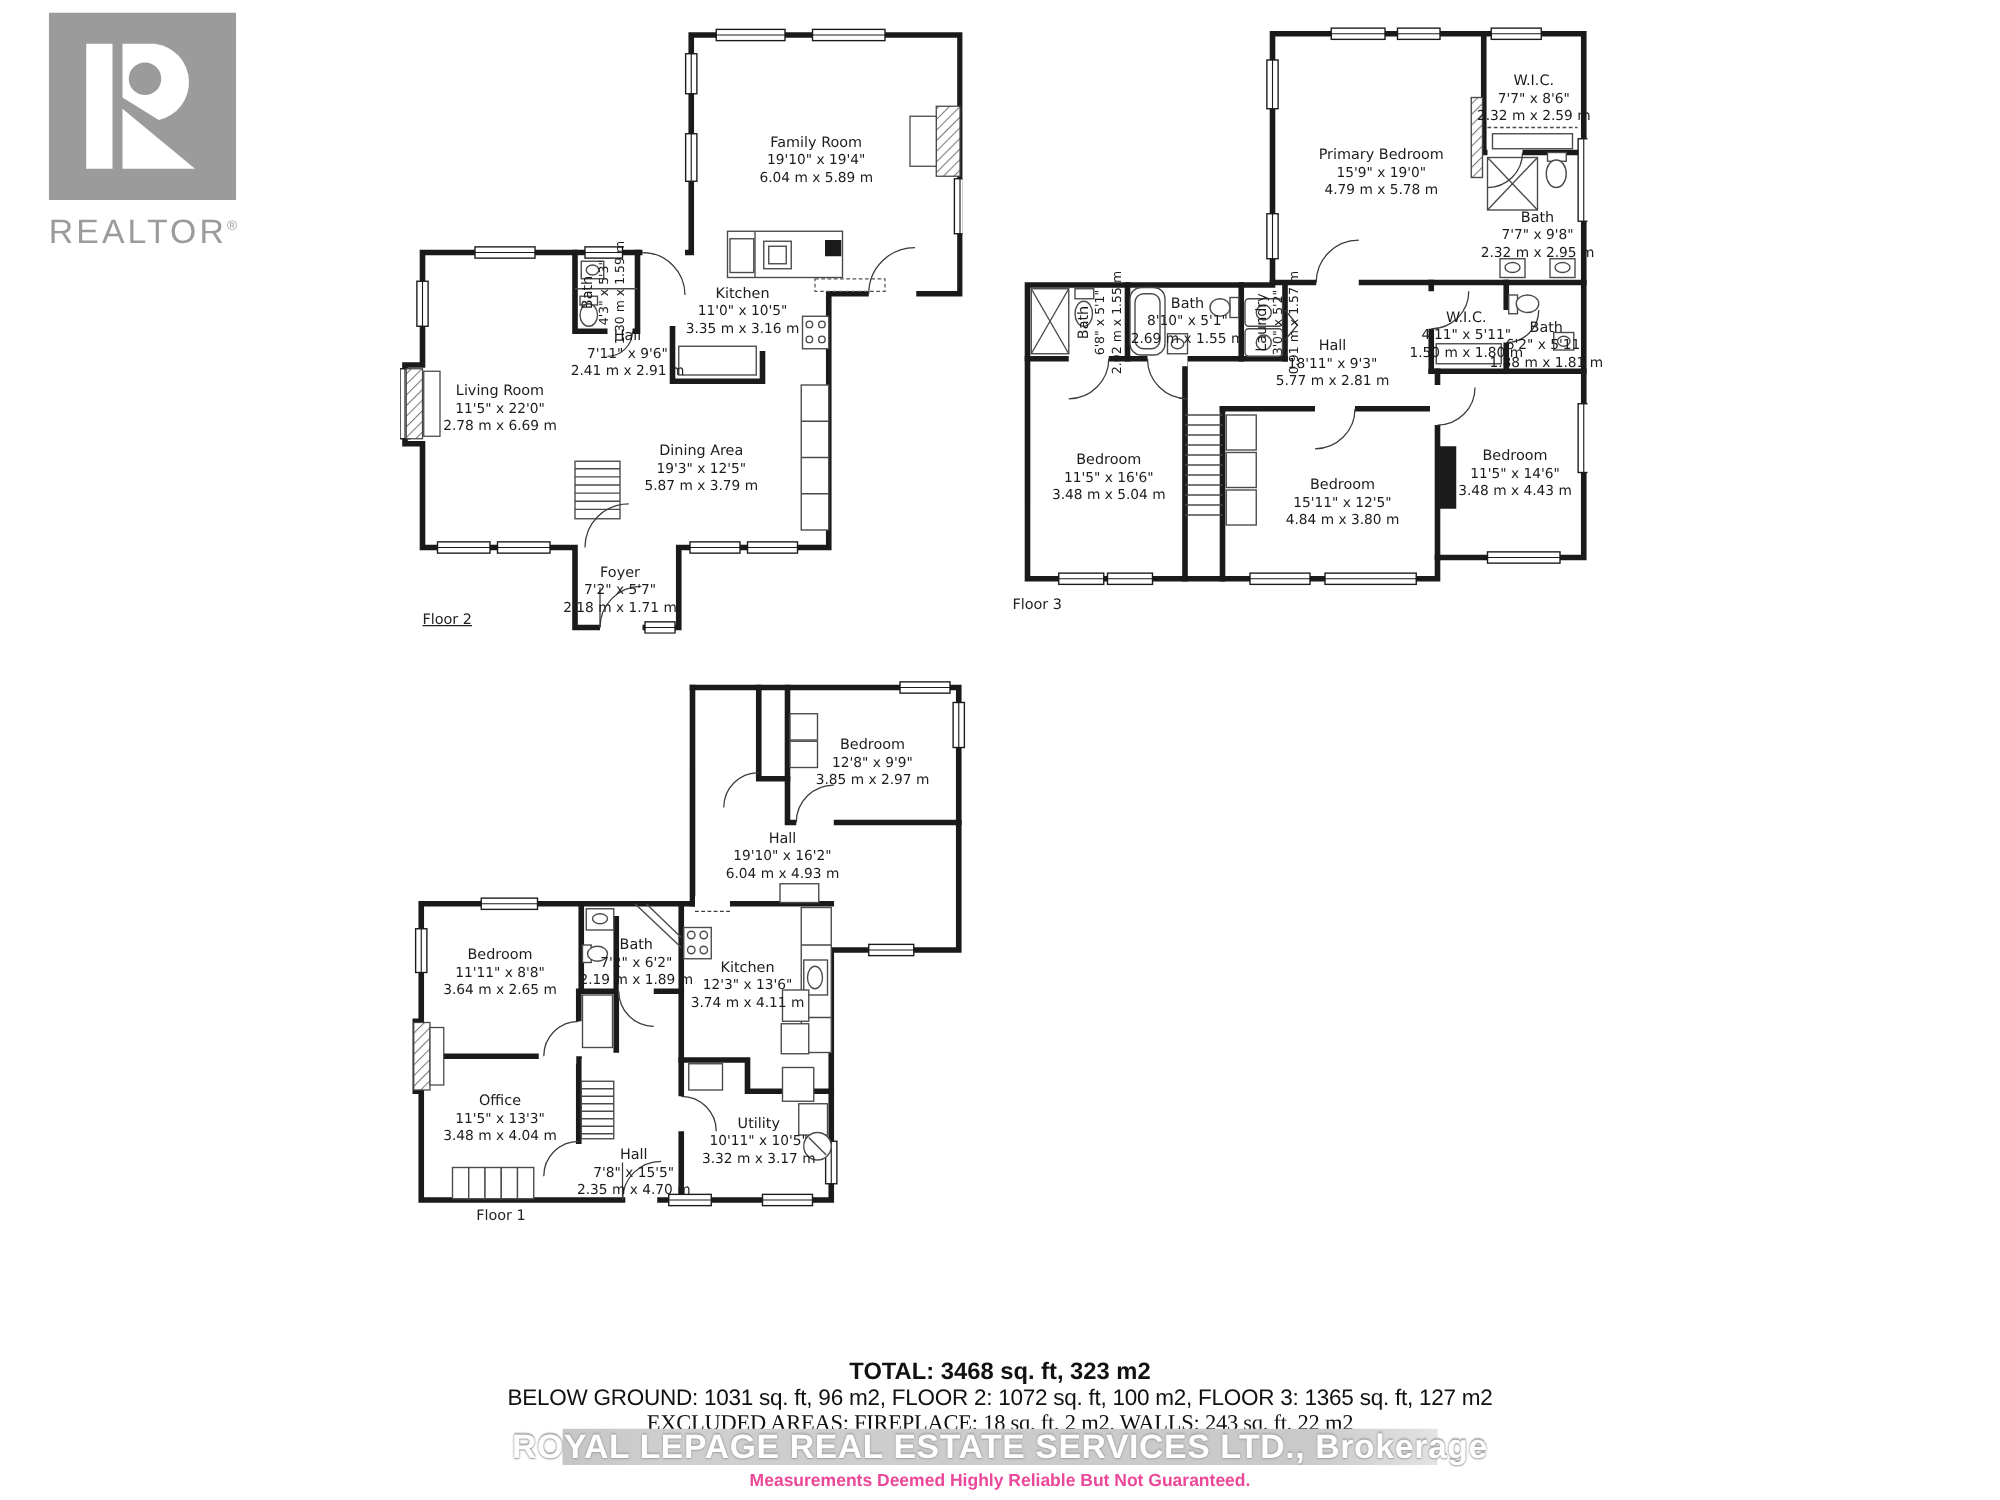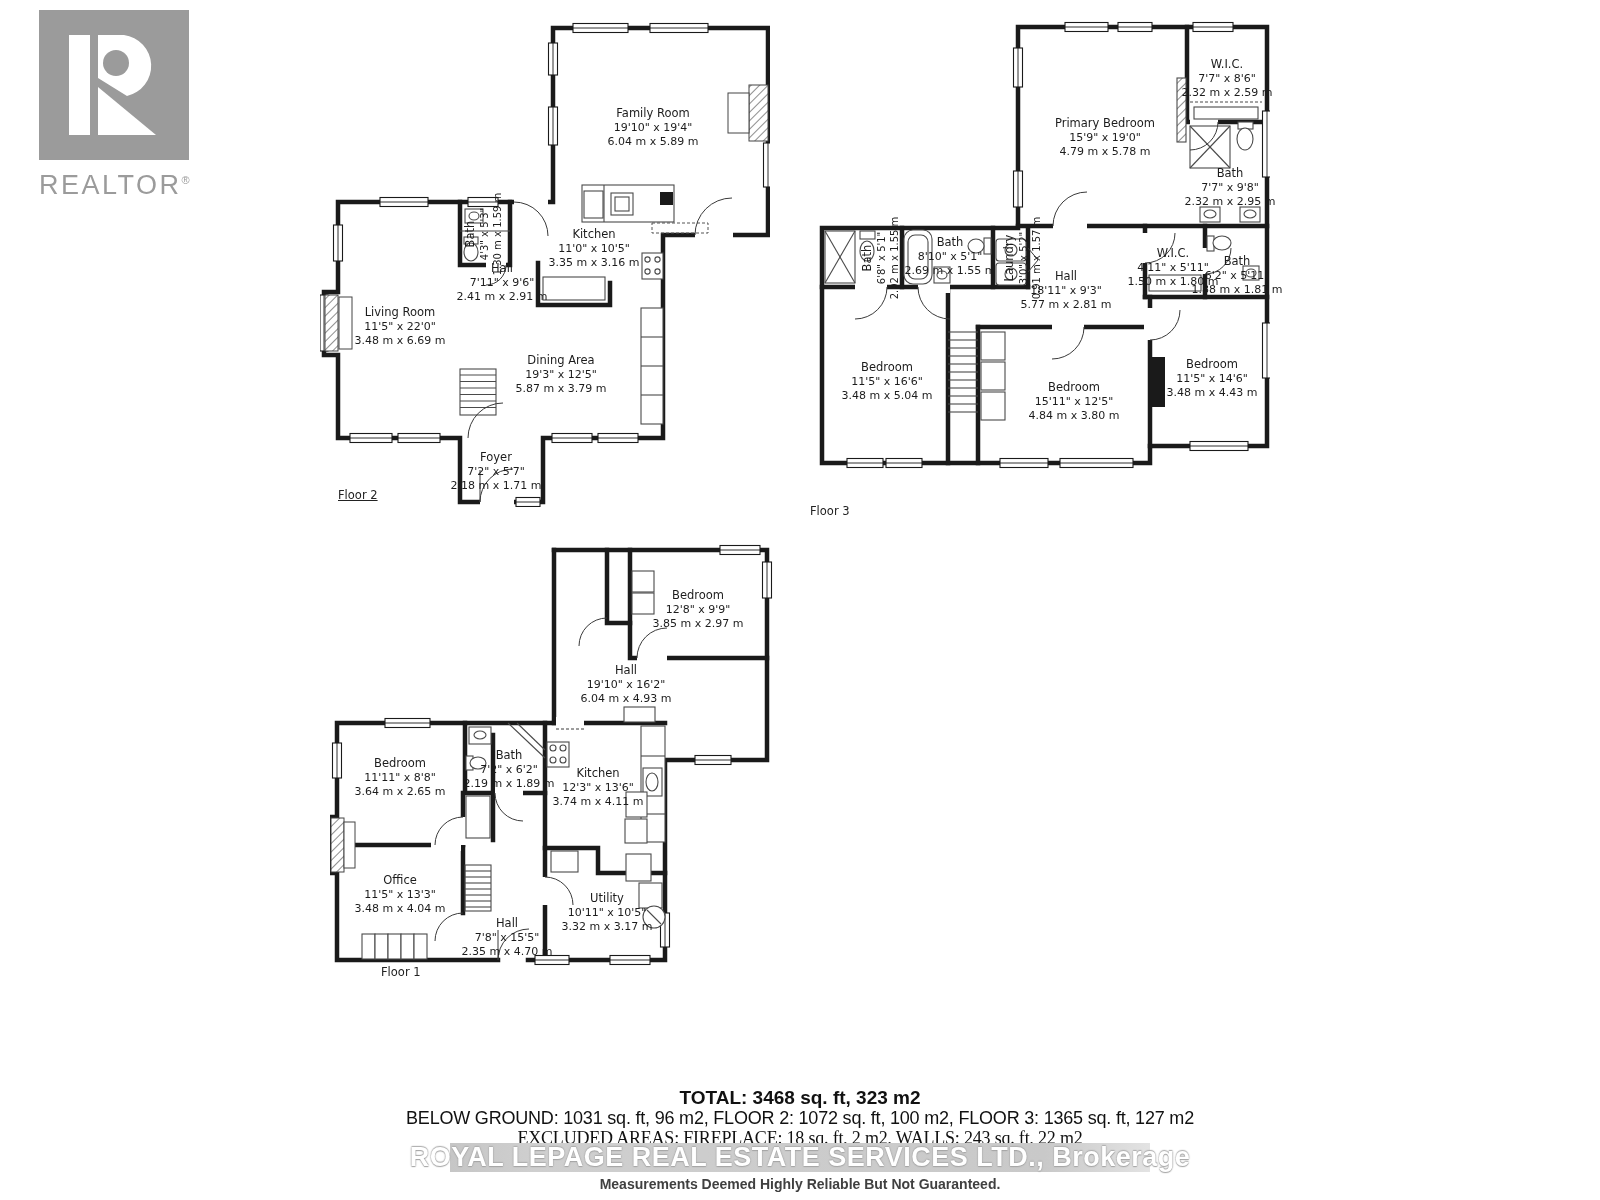--- a/index.html
+++ b/index.html
@@ -23,21 +23,21 @@
                font-family:"Liberation Sans",sans-serif;color:#111;}
   .f-total{top:1087px;font-size:19px;font-weight:700;}
   .f-areas{top:1108px;font-size:18px;font-weight:500;letter-spacing:-0.2px;}
   .f-excl{top:1128px;font-size:18px;font-weight:500;letter-spacing:-0.2px;font-family:Liberation Serif, serif;}
   .brokerage{position:absolute;left:50%;top:1143px;transform:translateX(-50%);
              width:700px;height:29px;display:flex;align-items:center;justify-content:center;
              background:linear-gradient(90deg,#c6c6c6,#cfcfcf 12%,#c9c9c9 85%,#e3e3e3);}
   .brokerage span{font-family:"Liberation Sans",sans-serif;font-size:27px;font-weight:700;
                   color:#ffffff;white-space:nowrap;letter-spacing:0.5px;
                   text-shadow:0 0 2px #9e9e9e, 0 1px 1px #a8a8a8, 0 -1px 1px #b5b5b5;}
-  .disclaimer{top:1176px;font-size:14px;font-weight:700;color:#404040;}
+  .disclaimer{top:1176px;font-size:14px;font-weight:700;color:#ec4899;}
 </style>
 </head>
 <body>
 
 <div id="page">
 
   <div class="logo">
     <svg width="150" height="150" viewBox="0 0 150 150">
       <rect x="0" y="0" width="150" height="150" fill="#9b9b9b"></rect>
       <rect x="30" y="25" width="21" height="100" fill="#ffffff"></rect>
@@ -172,21 +172,21 @@
       <div>2.41 m x 2.91 m</div>
     </div>
     <div class="room-label vertical" style="left:163px;top:219px;">
       <div class="rn">Bath</div>
       <div>4'3" x 5'3"</div>
       <div>1.30 m x 1.59 m</div>
     </div>
     <div class="room-label" style="left:80px;top:312px;">
       <div class="rn">Living Room</div>
       <div>11'5" x 22'0"</div>
-      <div>3.48 m x 6.69 m</div>
+      <div>2.78 m x 6.69 m</div>
     </div>
     <div class="room-label" style="left:241px;top:360px;">
       <div class="rn">Dining Area</div>
       <div>19'3" x 12'5"</div>
       <div>5.87 m x 3.79 m</div>
     </div>
     <div class="room-label" style="left:176px;top:457px;">
       <div class="rn">Foyer</div>
       <div>7'2" x 5'7"</div>
       <div>2.18 m x 1.71 m</div>
@@ -374,21 +374,21 @@
     <div class="room-label" style="left:274px;top:392px;">
       <div class="rn">Bedroom</div>
       <div>15'11" x 12'5"</div>
       <div>4.84 m x 3.80 m</div>
     </div>
     <div class="room-label" style="left:412px;top:369px;">
       <div class="rn">Bedroom</div>
       <div>11'5" x 14'6"</div>
       <div>3.48 m x 4.43 m</div>
     </div>
-    <div class="floor-caption" style="left:10px;top:494px;">Floor 3</div>
+    <div class="floor-caption" style="left:10px;top:466px;">Floor 3</div>
   </div>
 
   <div class="plan" style="left:330px;top:530px;width:452px;height:470px;">
     <svg width="452" height="470" viewBox="0 0 452 470">
       <g stroke="#1a1a1a" stroke-width="4.5" fill="none" stroke-linecap="square">
         <path d="M224,20 H437 V230 H335 V430 H198"></path>
         <path d="M168,430 H7 V343 H1 V287 H7 V193 H224 V20"></path>
         <path d="M224,193 H335"></path>
         <path d="M300,20 V128 H437"></path>
         <path d="M277,20 V93 H300"></path>

